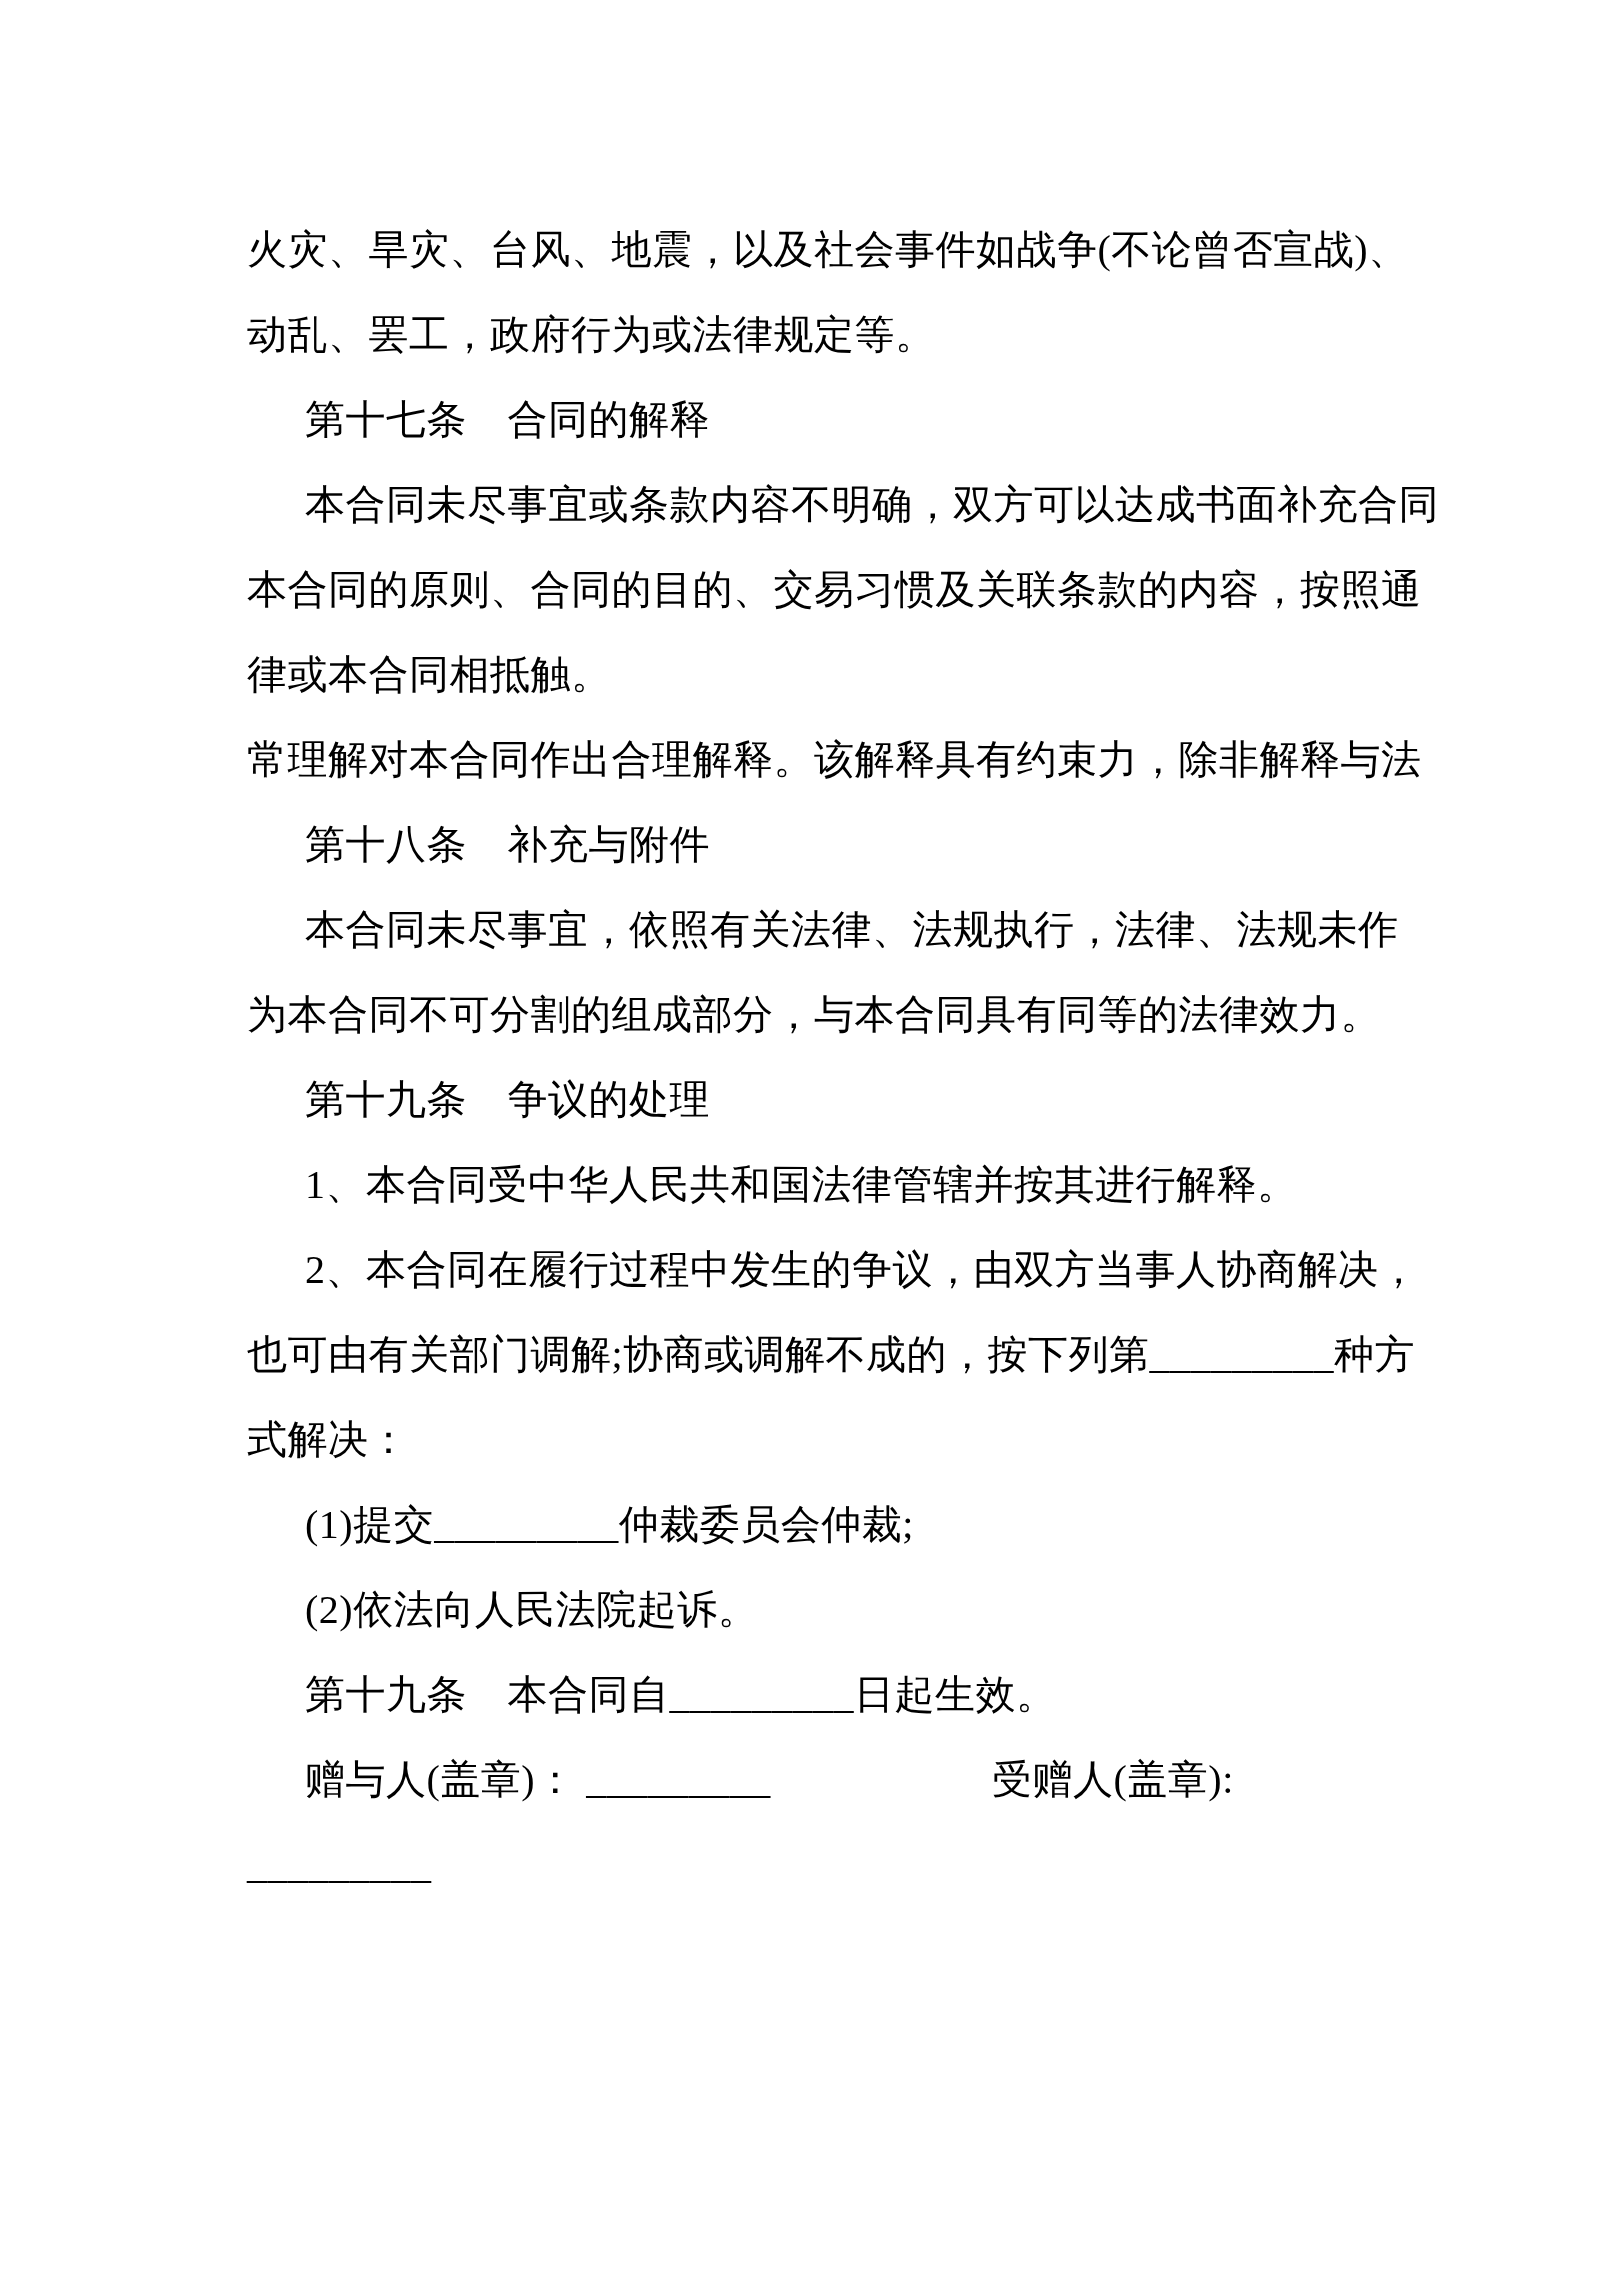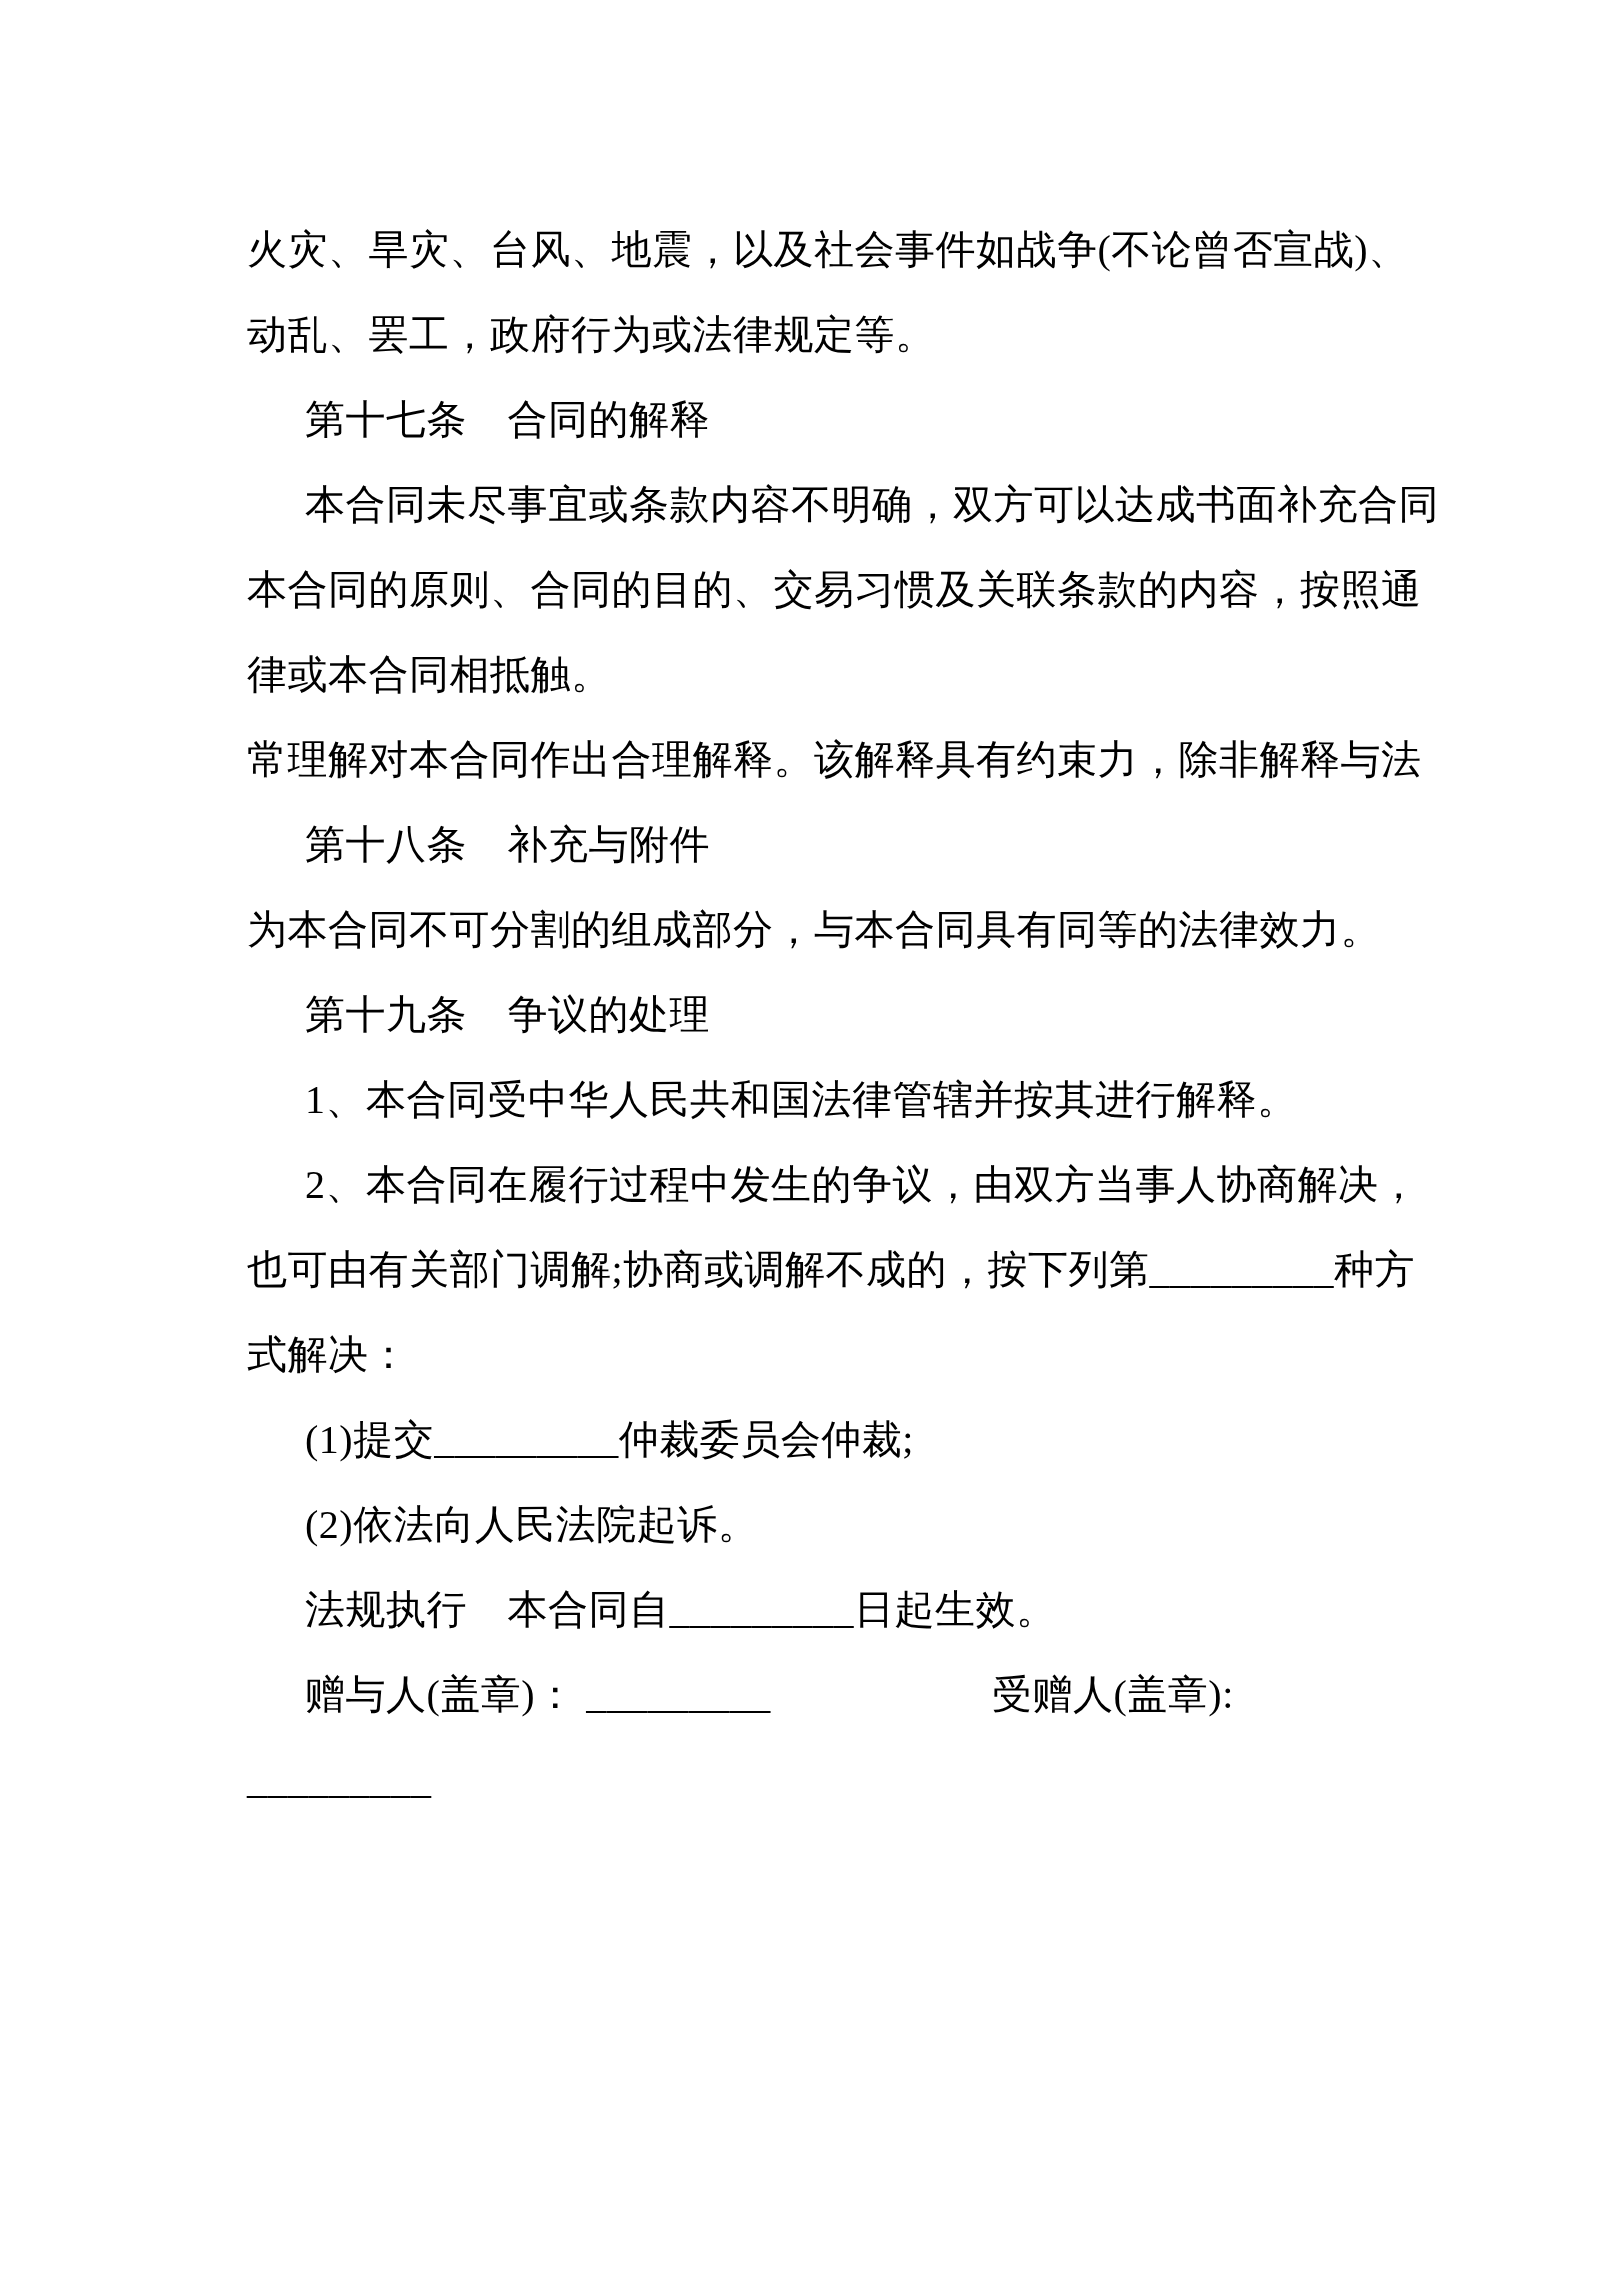--- a/index.html
+++ b/index.html
@@ -44,26 +44,27 @@
 <div class="page">
   <div id="doc">
       <div class="line"><span>火灾、旱灾、台风、地震，以及社会事件如战争(不论曾否宣战)、</span></div>
       <div class="line"><span>动乱、罢工，政府行为或法律规定等。</span></div>
       <div class="line indent"><span>第十七条　合同的解释</span></div>
       <div class="line indent"><span>本合同未尽事宜或条款内容不明确，双方可以达成书面补充合同</span></div>
       <div class="line"><span>本合同的原则、合同的目的、交易习惯及关联条款的内容，按照通</span></div>
       <div class="line"><span>律或本合同相抵触。</span></div>
       <div class="line"><span>常理解对本合同作出合理解释。该解释具有约束力，除非解释与法</span></div>
       <div class="line indent"><span>第十八条　补充与附件</span></div>
+      <div class="line indent"><span>本合同未尽事宜，依照有关法律、法规执行，法律、法规未作</span></div>
       <div class="line"><span>为本合同不可分割的组成部分，与本合同具有同等的法律效力。</span></div>
       <div class="line indent"><span>第十九条　争议的处理</span></div>
       <div class="line indent"><span>1、本合同受中华人民共和国法律管辖并按其进行解释。</span></div>
       <div class="line indent"><span>2、本合同在履行过程中发生的争议，由双方当事人协商解决，</span></div>
       <div class="line"><span>也可由有关部门调解;协商或调解不成的，按下列第_________种方</span></div>
       <div class="line"><span>式解决：</span></div>
       <div class="line indent"><span>(1)提交_________仲裁委员会仲裁;</span></div>
       <div class="line indent"><span>(2)依法向人民法院起诉。</span></div>
-      <div class="line indent"><span>法规执行　本合同自_________日起生效。</span></div>
+      <div class="line indent"><span>第十九条　本合同自_________日起生效。</span></div>
       <div class="line indent"><span>赠与人(盖章)： _________</span><span class="right-col">受赠人(盖章):</span></div>
       <div class="line"><span>_________</span></div>
     </div>
 </div>
 
 
 </body></html>

